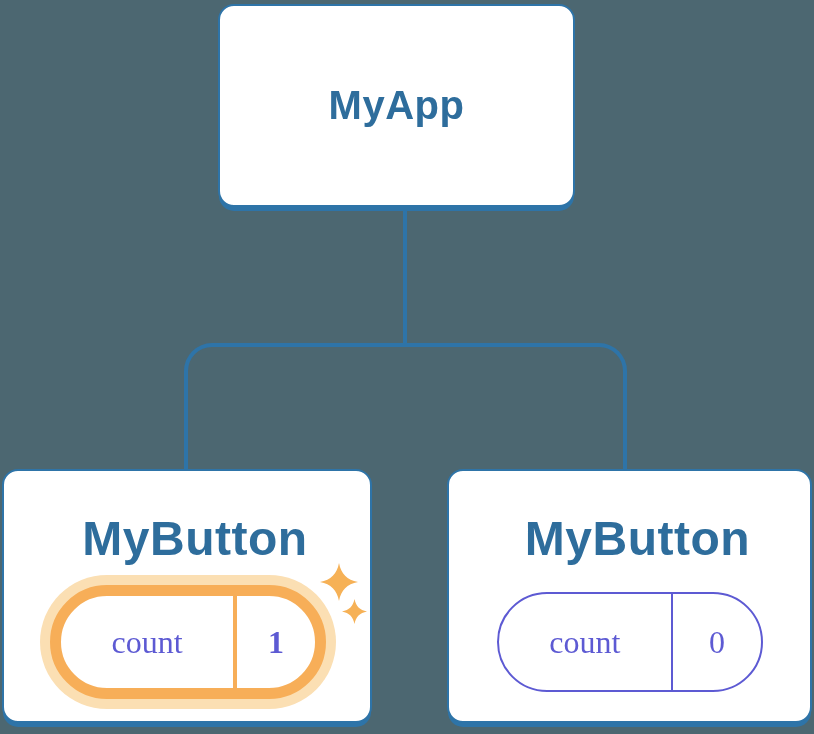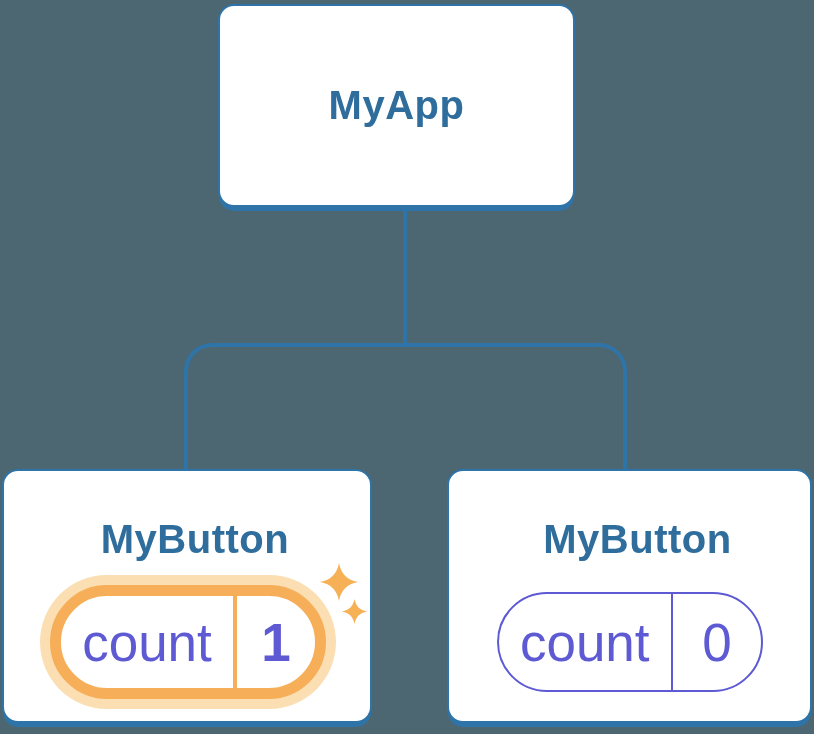--- a/index.html
+++ b/index.html
@@ -60,39 +60,40 @@
   .title {
     color: var(--title);
     font-weight: 700;
     letter-spacing: 0.5px;
   }
   .root .title { font-size: 40px; }
   .child-title {
     position: absolute;
     left: 0; right: 0; top: 46px;
     text-align: center;
-    font-size: 40px;
+    font-size: 48px;
     line-height: 44px;
     padding-left: 16px;
   }
 
   
   .pill {
     position: absolute;
     display: flex;
     align-items: stretch;
     background: var(--node-fill);
     border-radius: 999px;
     overflow: hidden;
   }
   .pill-key, .pill-value {
     display: flex; align-items: center; justify-content: center;
     color: var(--purple);
-    font-size: 53px;
+    font-size: 32px;
     line-height: 1;
+    font-family: Liberation Serif, serif;
   }
   .pill-key { flex: 1; }
   .pill-divider { flex: none; }
 
   .pill.highlighted {
     left: 46px; top: 114px;
     width: 276px; height: 114px;
     border: 11px solid var(--highlight-orange);
     box-shadow: 0 0 0 10px var(--highlight-glow);
   }

